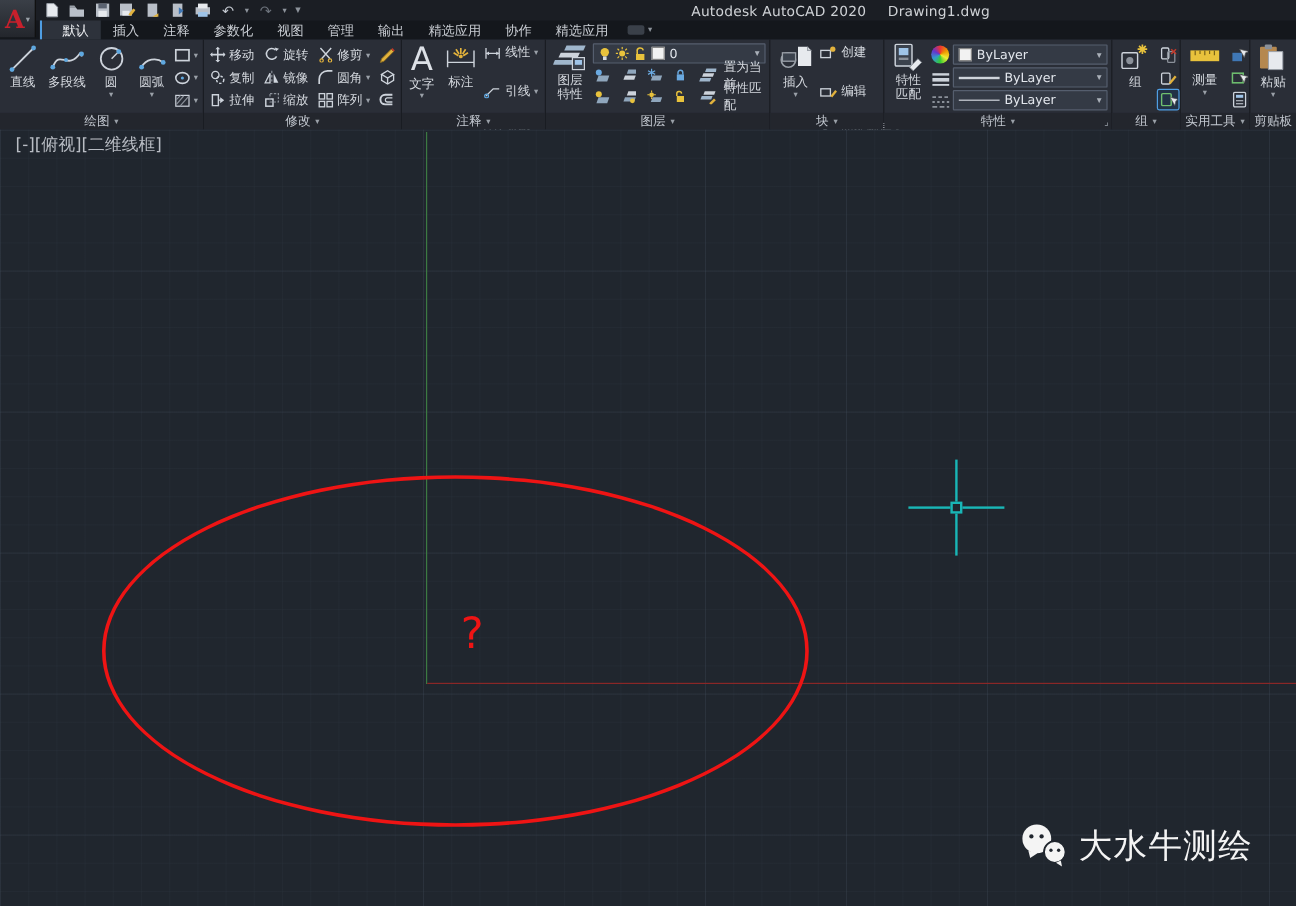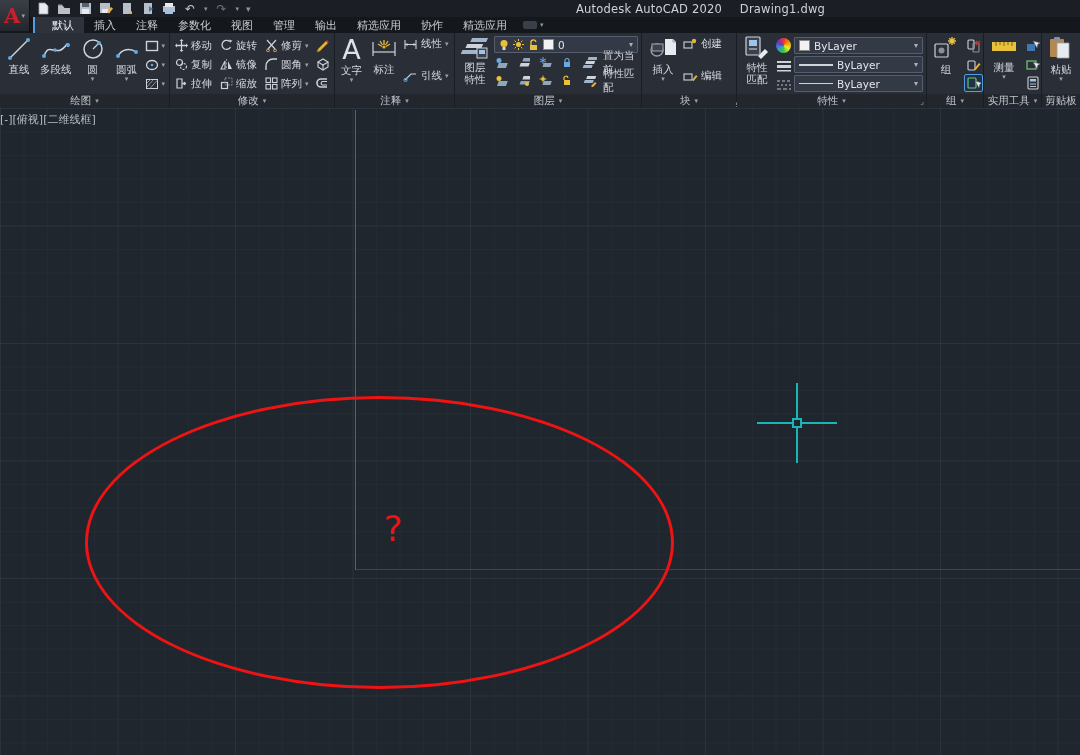--- a/index.html
+++ b/index.html
@@ -59,21 +59,21 @@
   .layericons { display:flex; align-items:center; gap:6px; height:17px; font-size:10.5px; color:#d6dae0;font-family:Liberation Mono, monospace; }
 
   
   .canvas { position:absolute; left:0; top:108px; width:1080px; height:647px; background:#20262e;
     background-image:
       linear-gradient(rgba(140,160,190,0.07) 1px, transparent 1px),
       linear-gradient(90deg, rgba(140,160,190,0.07) 1px, transparent 1px),
       linear-gradient(rgba(140,160,190,0.035) 1px, transparent 1px),
       linear-gradient(90deg, rgba(140,160,190,0.035) 1px, transparent 1px);
     background-size:117.5px 117.5px,117.5px 117.5px,23.5px 23.5px,23.5px 23.5px; }
-  .vplabel { position:absolute; left:0; top:4px; font-size:11px; color:#b9bdc4; }
+  .vplabel { position:absolute; left:13px; top:4px; font-size:14px; color:#b9bdc4; }
   .axis-y { position:absolute; left:355px; top:2px; width:1px; height:460px; background:#3c7a42; }
   .axis-x { position:absolute; left:356px; top:461px; width:724px; height:1px; background:#8a2727; }
   .ellipse { position:absolute; left:85px; top:288px; width:589px; height:293px; border:3px solid #ee1414; border-radius:50%; }
   .qmark { position:absolute; left:384px; top:400px; font-size:36px; color:#ee1414; font-weight:400; }
   .ch-h { position:absolute; left:757px; top:314px; width:80px; height:2px; background:#19b6b6; }
   .ch-v { position:absolute; left:796px; top:275px; width:2px; height:80px; background:#19b6b6; }
   .pickbox { position:absolute; left:792px; top:310px; width:10px; height:10px; border:2px solid #19b6b6; background:#20262e; }
   .watermark { position:absolute; right:36px; top:578px; display:flex; align-items:center; gap:8px; }
   .watermark .txt { font-size:28px; color:#f4f4f4; letter-spacing:1px; }
 
@@ -817,15 +817,30 @@
 
   <div class="canvas">
     <div class="vplabel">[-][俯视][二维线框]</div>
     <div class="axis-y"></div>
     <div class="axis-x"></div>
     <div class="ellipse"></div>
     <div class="qmark">?</div>
     <div class="ch-h"></div>
     <div class="ch-v"></div>
     <div class="pickbox"></div>
+    <div class="watermark">
+      <span>
+          <svg width="42" height="38" viewBox="0 0 42 38">
+            <circle cx="15" cy="13" r="12" fill="#f4f4f4"></circle>
+            <path d="M8 23l1.5 6 6-4z" fill="#f4f4f4"></path>
+            <circle cx="10.5" cy="11" r="1.8" fill="#20262e"></circle>
+            <circle cx="19" cy="11" r="1.8" fill="#20262e"></circle>
+            <circle cx="30" cy="24" r="9" fill="#f4f4f4" stroke="#20262e" stroke-width="1.5"></circle>
+            <path d="M35 31l1 5-5-3z" fill="#f4f4f4"></path>
+            <circle cx="26.8" cy="22.5" r="1.4" fill="#20262e"></circle>
+            <circle cx="33.2" cy="22.5" r="1.4" fill="#20262e"></circle>
+          </svg>
+        </span>
+      <span class="txt">大水牛测绘</span>
+    </div>
   </div>
 
 </div>
 
 </body></html>

